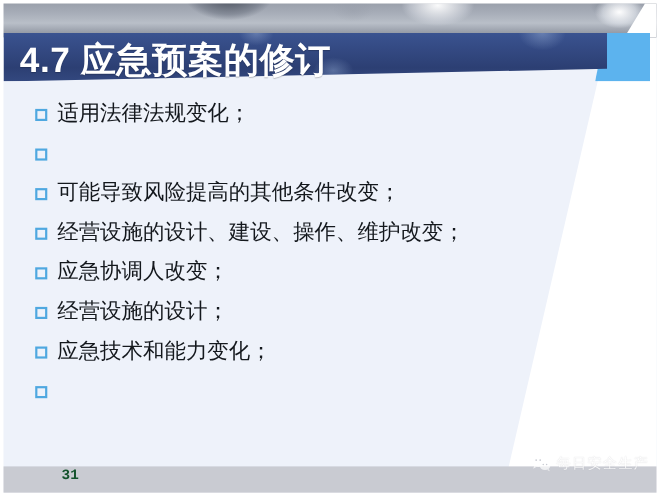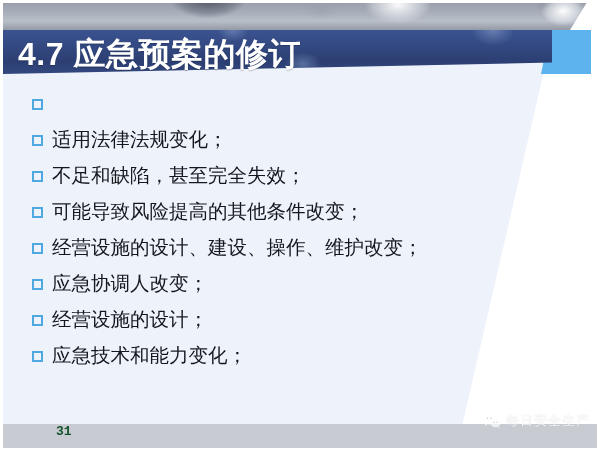--- a/index.html
+++ b/index.html
@@ -128,21 +128,20 @@
     background:#eef2fa;
     box-sizing:border-box;
   }
   .bullet-text{
     flex:1 1 auto;
     font-size:19.5px;
     line-height:24px;
     color:#14181d;
     white-space:nowrap;
     font-family:"Liberation Serif","DejaVu Serif",serif;
-    margin-top:36px;
   }
 
   
   .footer{
     position:absolute;
     left:3px;right:3px;bottom:3px;
     height:24px;
     background:#c9cbd2;
     z-index:40;
   }
@@ -197,21 +196,20 @@
 
   <div class="bullets">
 
     <div class="bullet-row">
       <span class="bullet-mark"></span>
       <span class="bullet-text">适用法律法规变化；</span>
     </div>
 
     <div class="bullet-row">
       <span class="bullet-mark"></span>
-      <span class="bullet-text">不足和缺陷，甚至完全失效；</span>
     </div>
 
     <div class="bullet-row">
       <span class="bullet-mark"></span>
       <span class="bullet-text">可能导致风险提高的其他条件改变；</span>
     </div>
 
     <div class="bullet-row">
       <span class="bullet-mark"></span>
       <span class="bullet-text">经营设施的设计、建设、操作、维护改变；</span>

